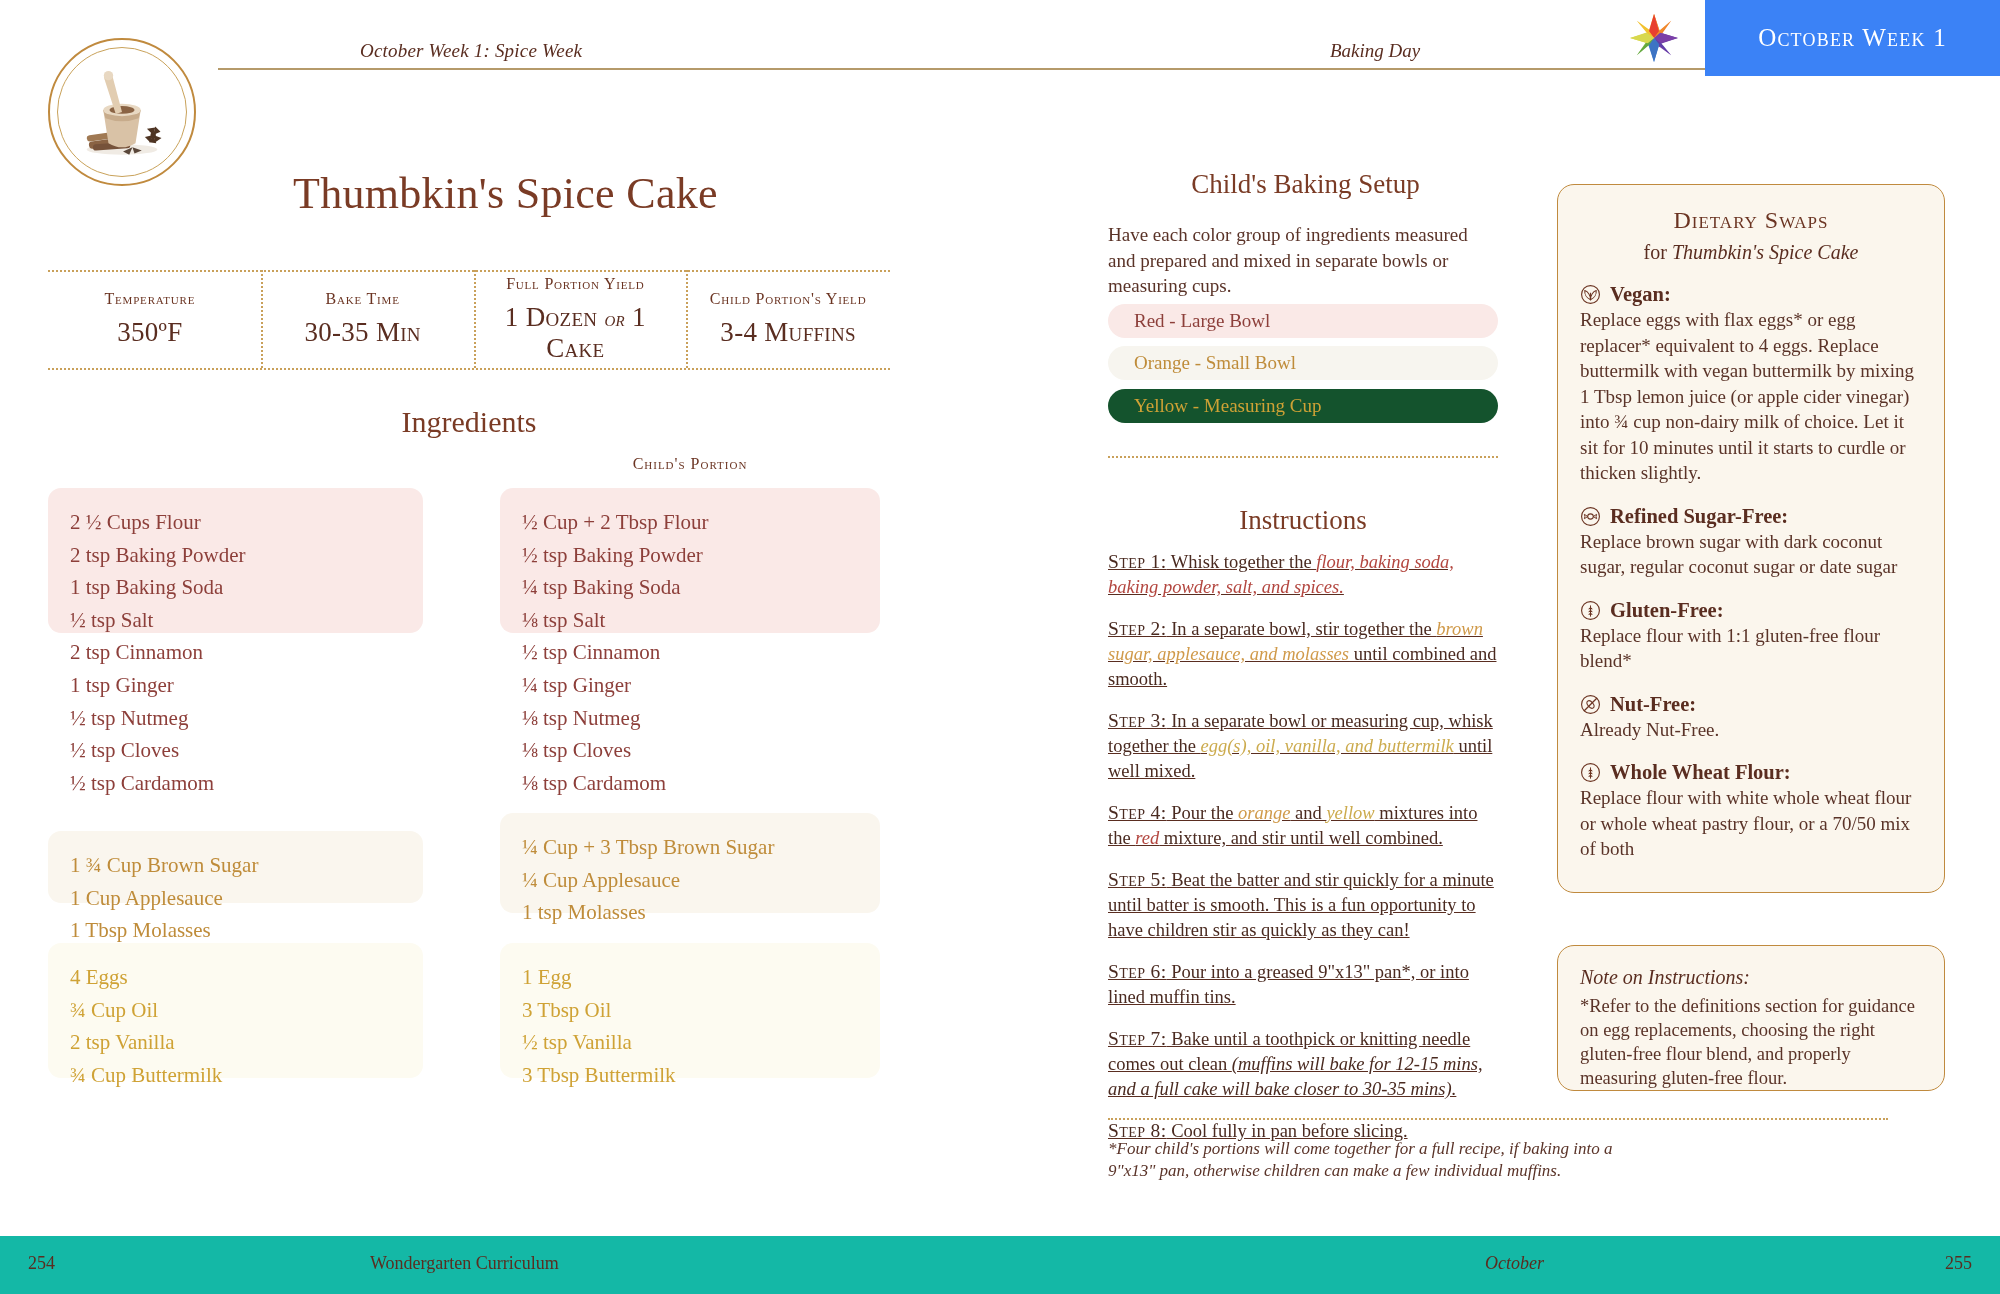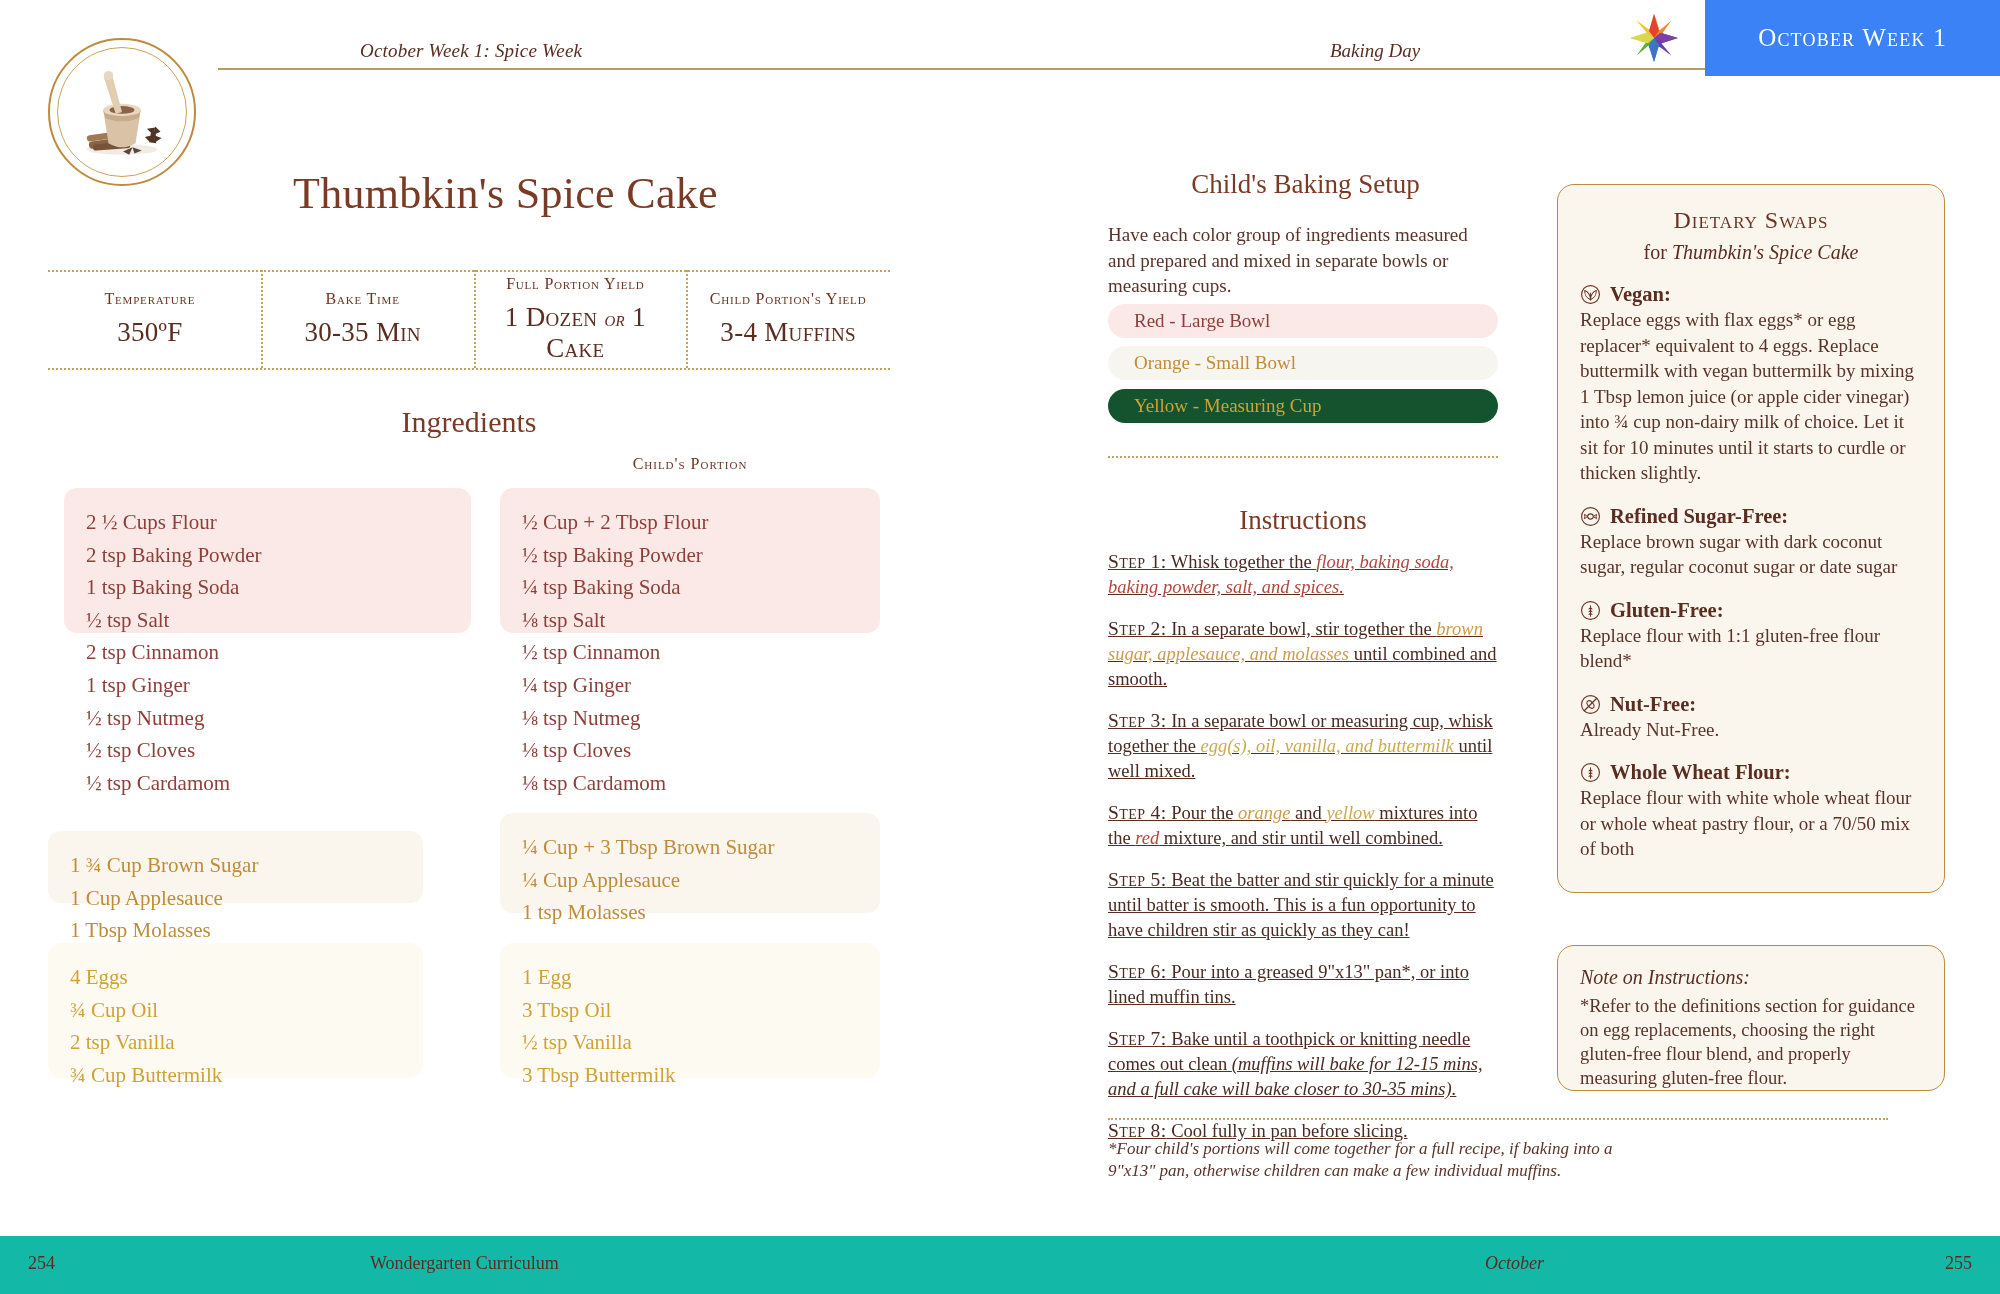--- a/index.html
+++ b/index.html
@@ -96,21 +96,21 @@
     box-sizing:border-box;
   }
   .card .row{font-size:21px;line-height:32.6px;white-space:nowrap;}
   .card.red{background:#fae9e7;}
   .card.red .row{color:#8d3f3a;}
   .card.orange{background:#faf6ee;}
   .card.orange .row{color:#bf8c3a;}
   .card.yellow{background:#fdfbf1;}
   .card.yellow .row{color:#cfa235;}
 
-  .c-a-red{left:64px;top:488px;width:407px;height:145px;}
+  .c-a-red{left:48px;top:488px;width:375px;height:145px;}
   .c-b-red{left:500px;top:488px;width:380px;height:145px;}
   .c-a-org{left:48px;top:813px;width:375px;height:72px;margin-top:18px;}
   .c-b-org{left:500px;top:813px;width:380px;height:100px;}
   .c-a-yel{left:48px;top:943px;width:375px;height:135px;}
   .c-b-yel{left:500px;top:943px;width:380px;height:135px;}
   .card.red .row{line-height:32.6px;}
   .card.orange .row, .card.yellow .row{line-height:32.6px;}
   .setup-title{position:absolute;left:1108px;top:169px;width:395px;text-align:center;
     font-size:27px;color:#7a3b25;}
   .setup-p{

